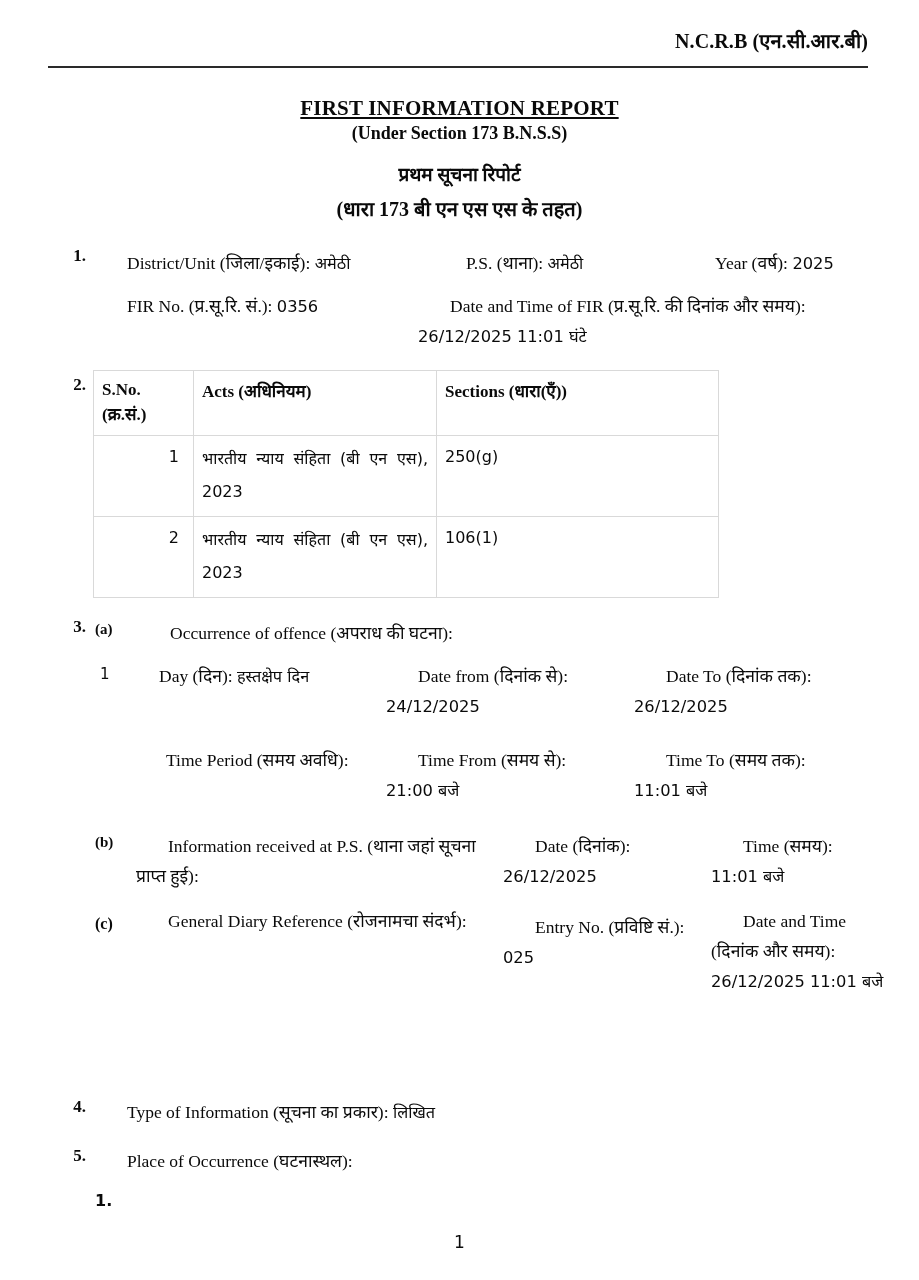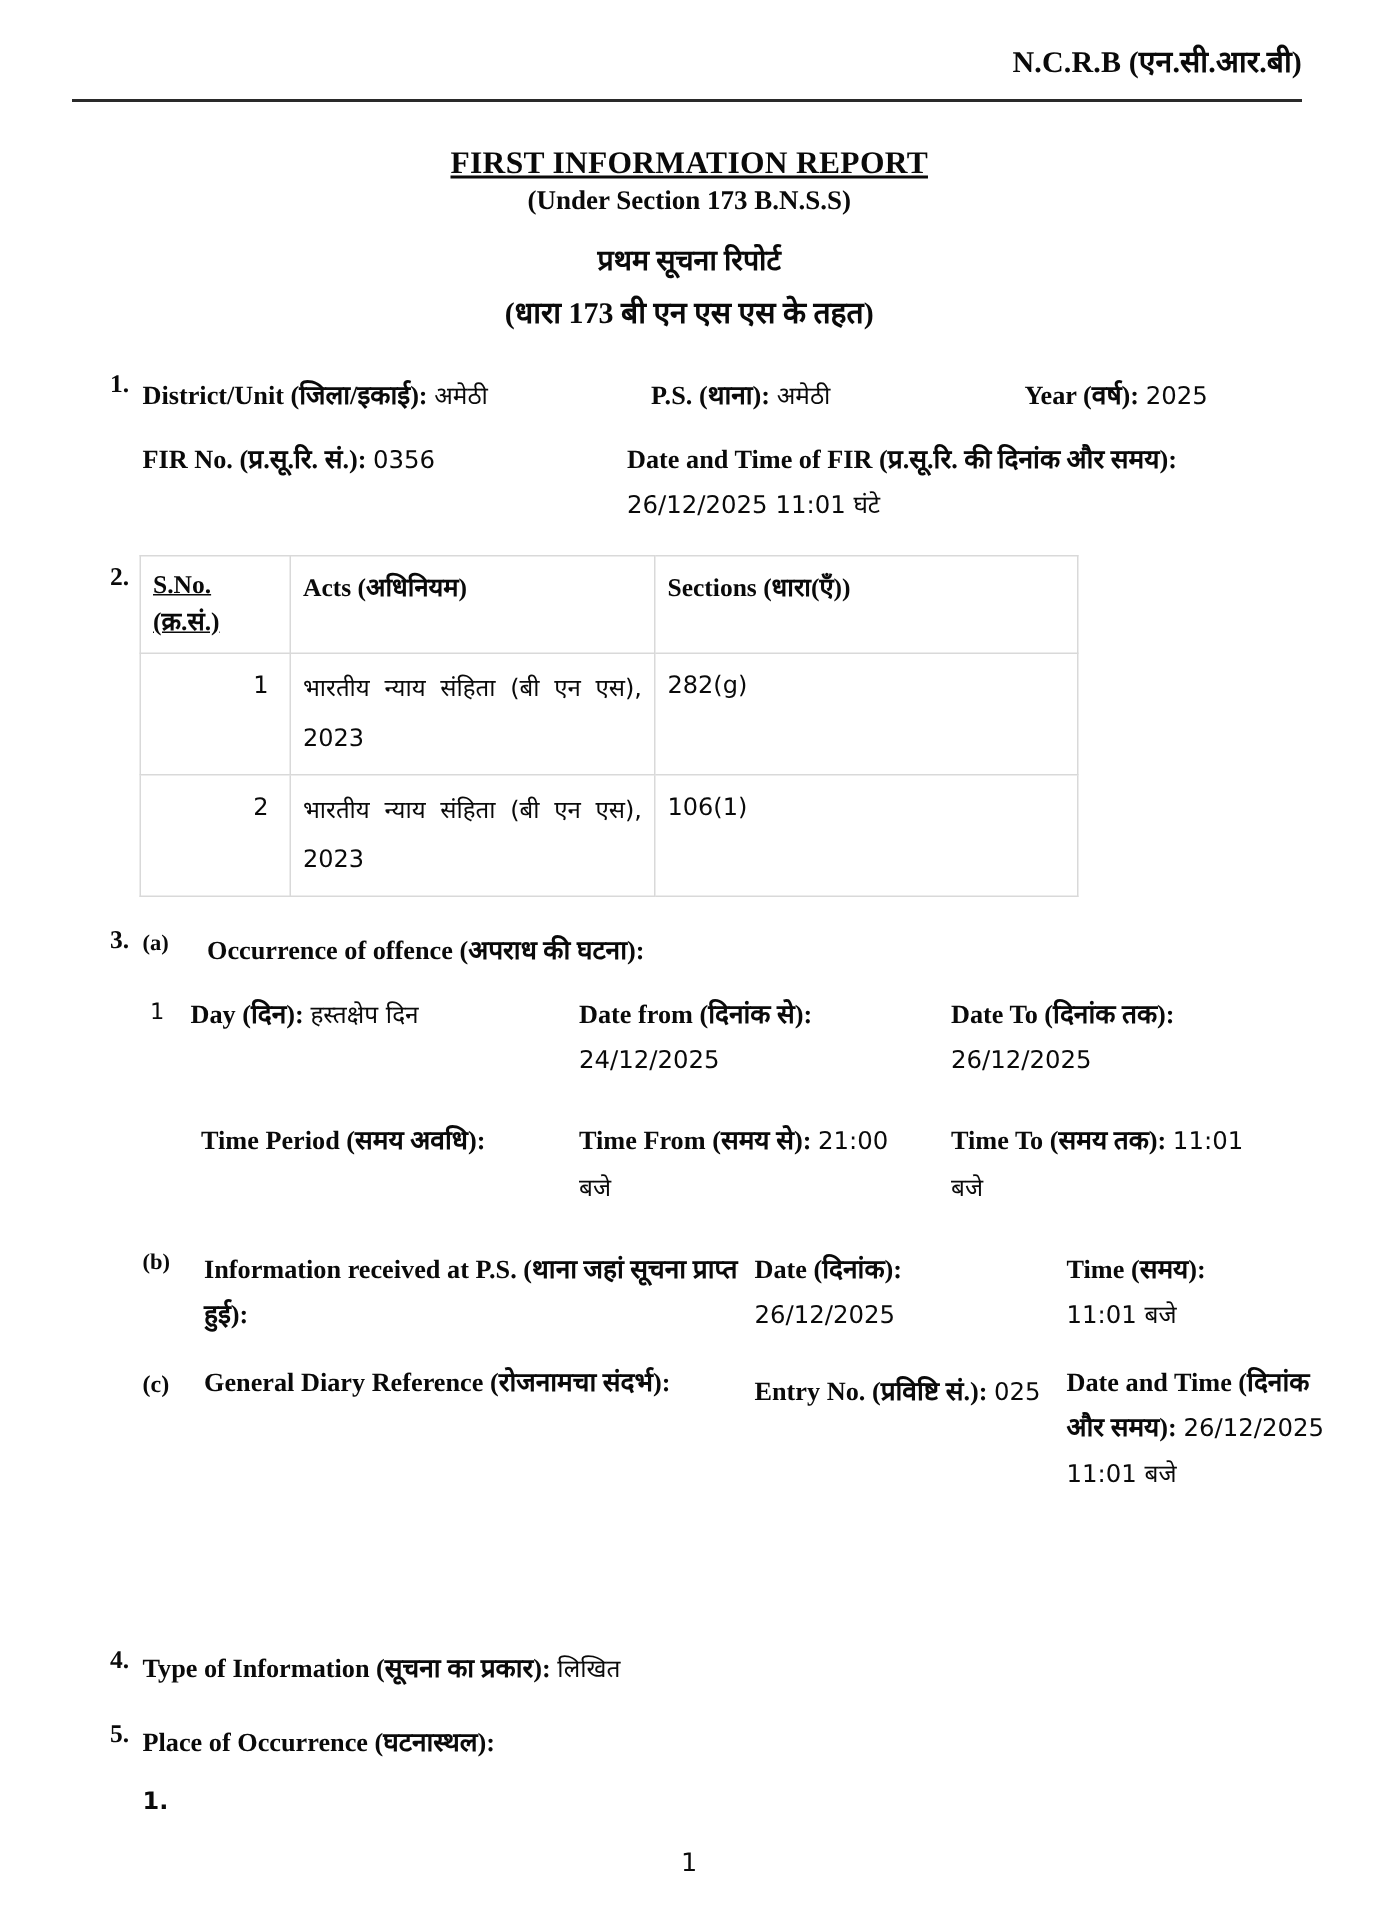--- a/index.html
+++ b/index.html
@@ -79,21 +79,22 @@
 
   
   .num {
     position: absolute;
     font-size: 17px;
     font-weight: bold;
     width: 34px;
     text-align: right;
   }
   .lbl {
-    font-weight: bold;
+    font-weight: normal;
+    margin-left: 32px;
   }
   .val {
     font-weight: normal;
     font-family: "DejaVu Sans", "Liberation Sans", sans-serif;
     font-size: 0.93em;
   }
   .blk {
     position: absolute;
     font-size: 17.5px;
     line-height: 30px;
@@ -143,21 +144,21 @@
     text-align: justify;
     text-align-last: justify;
     line-height: 33px;
     height: 66px;
   }
   .acts-table td.sec-cell {
     font-family: "DejaVu Sans", "Liberation Sans", sans-serif;
     font-size: 16px;
     line-height: 30px;
   }
-  .hdr-sno { line-height: 25px; text-decoration: underline; }
+  .hdr-sno { line-height: 25px; }
 
   
   #sec3-num { left: 52px; top: 617px; }
   #sec3-a { left: 95px; top: 614px; font-size: 15px; font-weight: bold; }
   #sec3-a-title { left: 138px; top: 618px; white-space: nowrap; }
 
   #sec3-1 { left: 100px; top: 659px; font-size: 15px;
             font-family: "DejaVu Sans", "Liberation Sans", sans-serif; }
   #sec3-day { left: 127px; top: 661px; white-space: nowrap; }
   #sec3-datefrom { left: 386px; top: 661px; width: 230px; }
@@ -256,21 +257,21 @@
           <div class="hdr-sno">(क्र.सं.)</div>
         </th>
         <th>Acts (अधिनियम)</th>
         <th>Sections (धारा(एँ))</th>
       </tr>
     </thead>
     <tbody>
       <tr>
         <td class="sno">1</td>
         <td class="act-cell">भारतीय न्याय संहिता (बी एन एस), 2023</td>
-        <td class="sec-cell">282(g)</td>
+        <td class="sec-cell">250(g)</td>
       </tr>
       <tr>
         <td class="sno">2</td>
         <td class="act-cell">भारतीय न्याय संहिता (बी एन एस), 2023</td>
         <td class="sec-cell">106(1)</td>
       </tr>
     </tbody>
   </table>
 
   <div class="num" id="sec3-num">3.</div>

